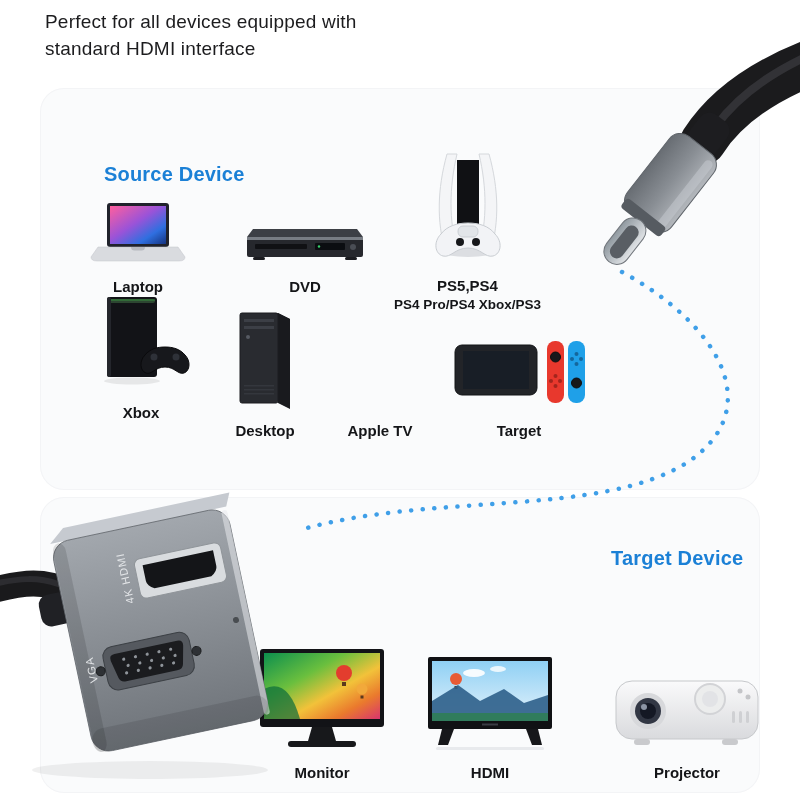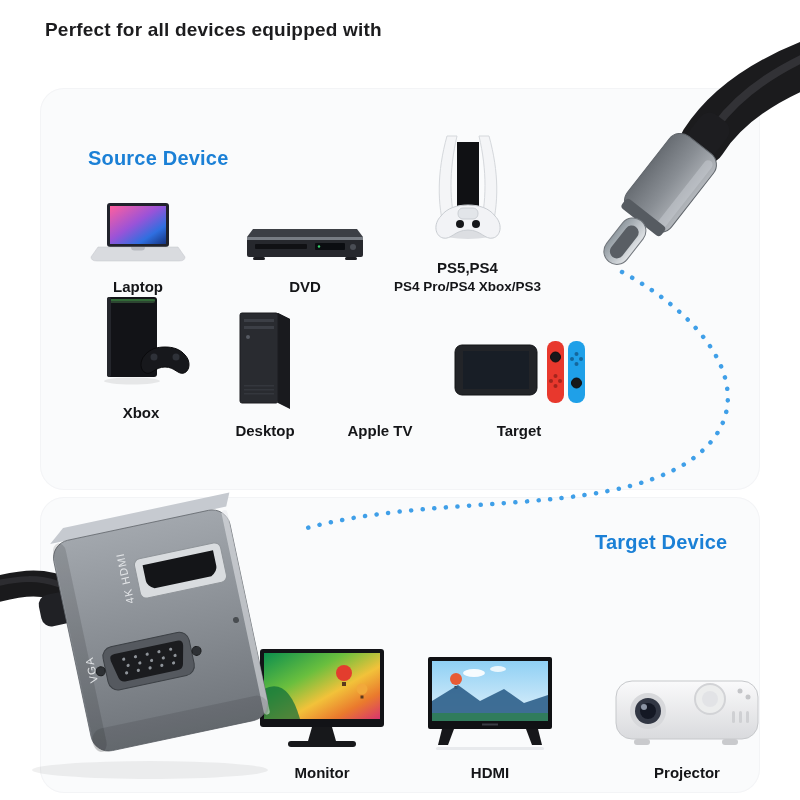--- a/index.html
+++ b/index.html
@@ -3,32 +3,32 @@
 <meta charset="utf-8">
 <style>
   html,body{margin:0;padding:0;}
   body{
     width:800px;height:800px;position:relative;overflow:hidden;
     background:#ffffff;
     font-family:"Liberation Sans", sans-serif;
     color:#1a1a1c;
   }
   .headline{
-    position:absolute;left:45px;top:16px;
-    font-size:19px;line-height:27px;font-weight:700;color:#1c1c1e;
+    position:absolute;left:45px;top:8px;
+    font-size:19px;line-height:27px;font-weight:400;color:#1c1c1e;
     letter-spacing:.2px;
   }
   .panel{
     position:absolute;background:#fafbfc;border-radius:24px;
     box-shadow:inset 0 0 0 1px #f3f4f6;
   }
   .panel-source{left:40px;top:88px;width:720px;height:402px;}
   .panel-target{left:40px;top:497px;width:720px;height:296px;}
   .section-title{
-    position:absolute;margin:0;font-size:20px;font-weight:700;color:#1b80d6;
+    position:absolute;margin:16px;font-size:20px;font-weight:700;color:#1b80d6;
     letter-spacing:.2px;z-index:4;
   }
   .title-source{left:88px;top:147px;}
   .title-target{left:595px;top:531px;}
   .device{
     position:absolute;display:flex;flex-direction:column;align-items:center;
     justify-content:flex-end;z-index:2;text-align:right;
   }
   .device .icon{display:block;margin-bottom:12px;line-height:0;}
   .device-label{
@@ -44,20 +44,21 @@
   .adapter-art{
     position:absolute;left:0;top:478px;width:300px;height:322px;z-index:3;
     pointer-events:none;
   }
 </style>
 </head>
 <body>
 
 <div class="headline">
   <div>Perfect for all devices equipped with</div>
+  <div>standard HDMI interface</div>
 </div>
 
 <div class="panel panel-source"></div>
 <div class="panel panel-target"></div>
 
 <h2 class="section-title title-source">Source Device</h2>
 <h2 class="section-title title-target">Target Device</h2>
 
 <div class="device" style="left:88px;top:206px;width:100px;height:90px">
   <span class="icon">
@@ -89,21 +90,21 @@
       <rect x="70" y="20" width="30" height="7" rx="1" fill="#0b0d11"></rect>
       <circle cx="74" cy="23.5" r="1.2" fill="#37d06a"></circle>
       <circle cx="108" cy="24" r="3" fill="#4a4e55"></circle>
       <rect x="8" y="34" width="12" height="3" rx="1.5" fill="#1b1c20"></rect>
       <rect x="100" y="34" width="12" height="3" rx="1.5" fill="#1b1c20"></rect>
     </svg>
   </span>
   <span class="device-label">DVD</span>
 </div>
 
-<div class="device" style="left:385px;top:132px;width:165px;height:164px">
+<div class="device" style="left:385px;top:150px;width:165px;height:164px">
   <span class="icon">
     <svg width="110" height="114" viewBox="0 0 110 114">
       <path d="M34 4 C24 40 24 72 32 100 L44 100 C36 70 36 38 44 4 Z" fill="#f4f5f7" stroke="#d5d8dc" stroke-width="1"></path>
       <path d="M76 4 C86 40 86 72 78 100 L66 100 C74 70 74 38 66 4 Z" fill="#f4f5f7" stroke="#d5d8dc" stroke-width="1"></path>
       <rect x="44" y="10" width="22" height="88" fill="#101114"></rect>
       <ellipse cx="55" cy="102" rx="26" ry="5" fill="#dcdee2"></ellipse>
       <path d="M28 84 C34 76 44 73 55 73 C66 73 76 76 82 84 C90 92 88 104 80 106 C72 108 68 98 55 98 C42 98 38 108 30 106 C22 104 20 92 28 84 Z" fill="#f2f3f6" stroke="#c9cdd2" stroke-width="1"></path>
       <rect x="45" y="76" width="20" height="11" rx="5" fill="#e2e5e9" stroke="#c4c8cd" stroke-width="0.8"></rect>
       <circle cx="47" cy="92" r="4" fill="#16171a"></circle>
       <circle cx="63" cy="92" r="4" fill="#16171a"></circle>

